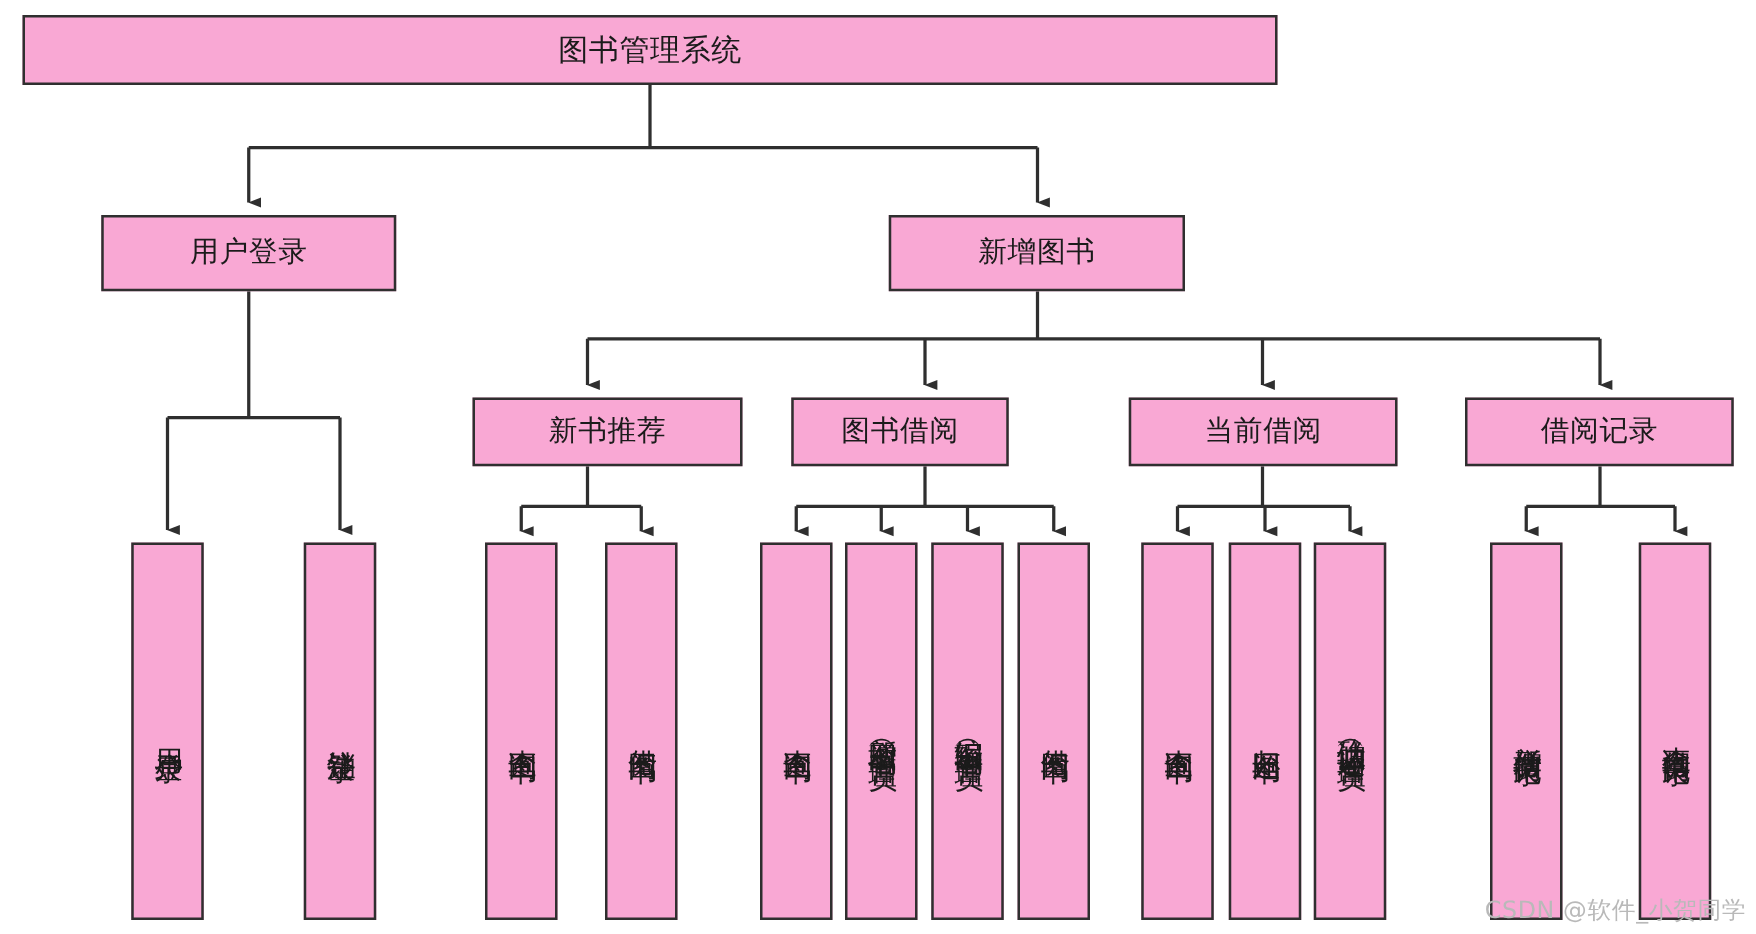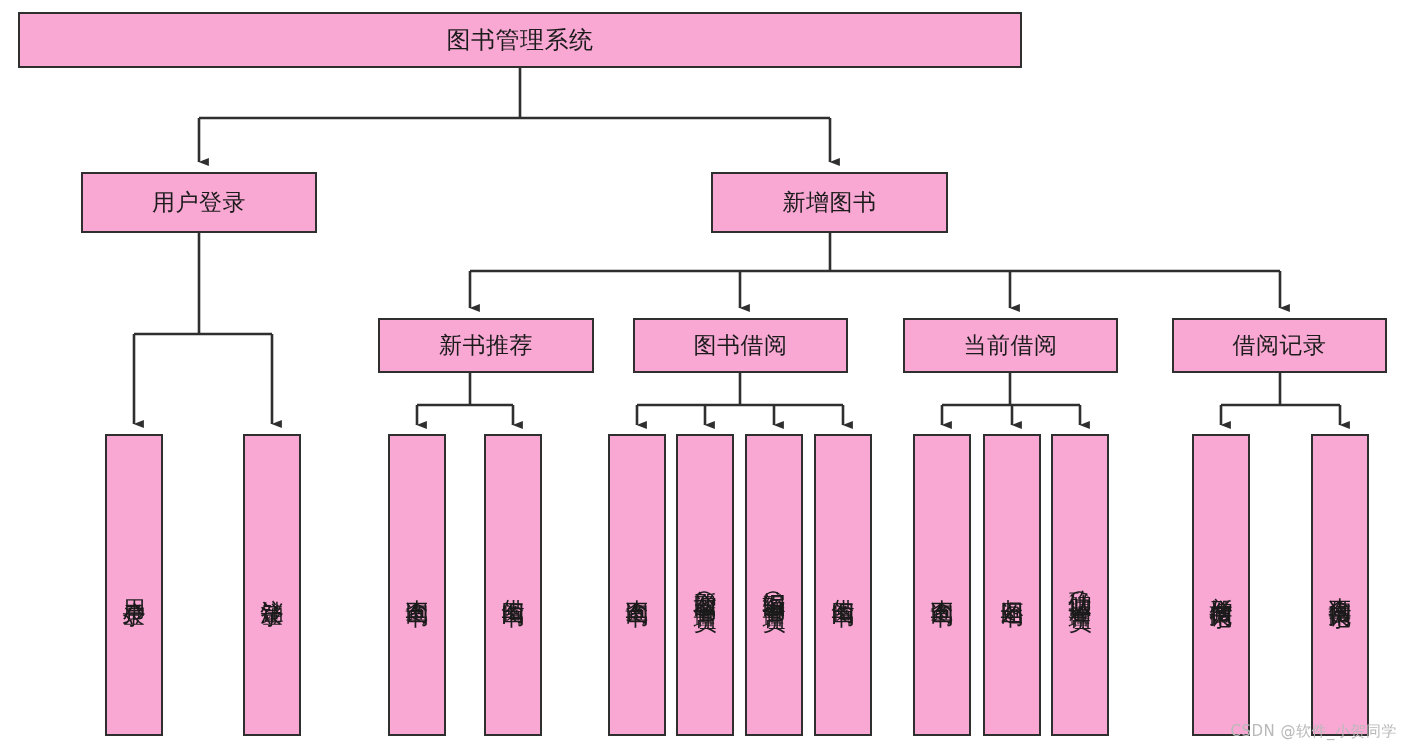--- a/index.html
+++ b/index.html
@@ -66,21 +66,21 @@
     letter-spacing: 2px;
     white-space: nowrap;
   }
   .node.vert.tall .label {
     letter-spacing: 3px;
   }
   #watermark {
     position: absolute;
     right: 8px;
     bottom: 6px;
-    font-size: 15px;
+    font-size: 19px;
     color: #b9b9b9;
     white-space: nowrap;
     letter-spacing: 0.5px;
   }
 </style>
 </head>
 <body>
 
 <div id="diagram-root">
 
@@ -142,21 +142,21 @@
   <div class="node horiz" style="left:81px; top:172px; width:236px; height:61px;">
     <span class="label">用户登录</span>
   </div>
   <div class="node horiz" style="left:711px; top:172px; width:237px; height:61px;">
     <span class="label">新增图书</span>
   </div>
 
   <div class="node horiz" style="left:362px; top:318px; width:216px; height:55px;margin-left:16px;">
     <span class="label">新书推荐</span>
   </div>
-  <div class="node horiz" style="left:633px; top:318px; width:215px; height:55px;">
+  <div class="node horiz" style="left:633px; top:318px; width:174px; height:55px;">
     <span class="label">图书借阅</span>
   </div>
   <div class="node horiz" style="left:1172px; top:318px; width:215px; height:55px;">
     <span class="label">借阅记录</span>
   </div>
   <div class="node horiz" style="left:903px; top:318px; width:215px; height:55px;">
     <span class="label">当前借阅</span>
   </div>
 
   <div class="node vert" style="left:105px; top:434px; width:58px; height:302px;">

